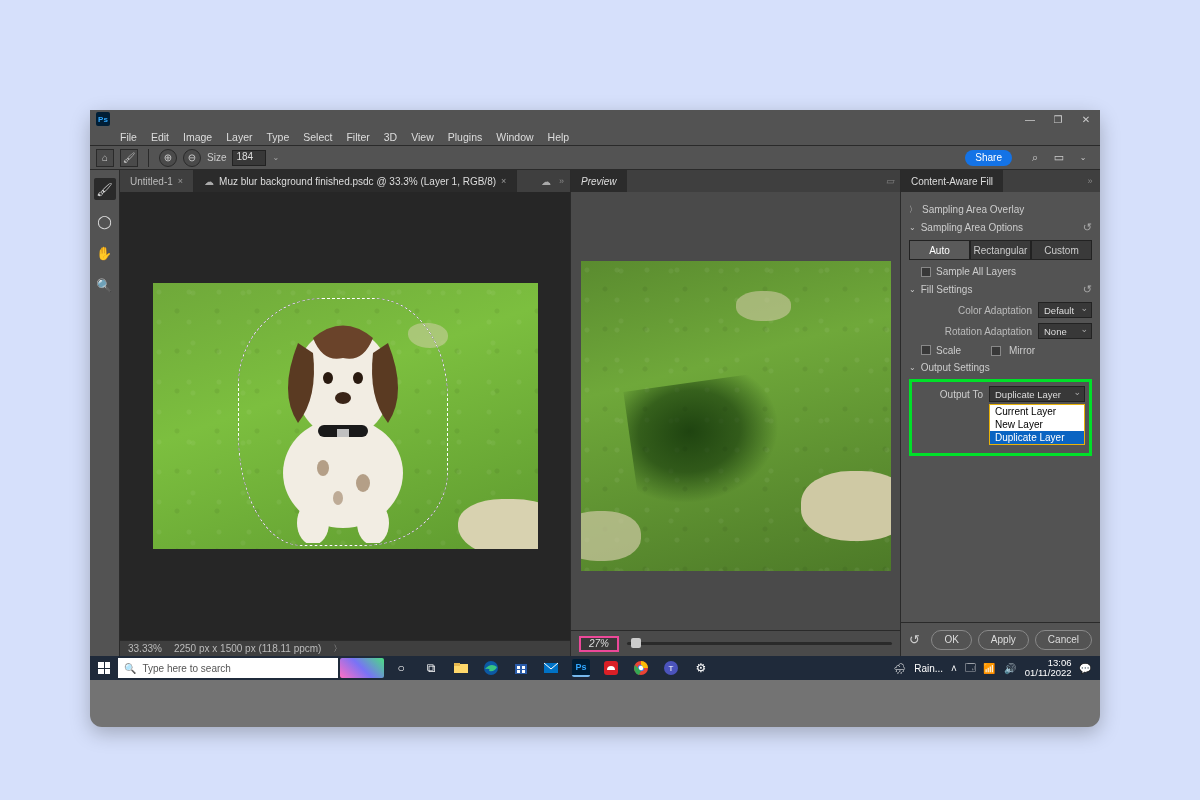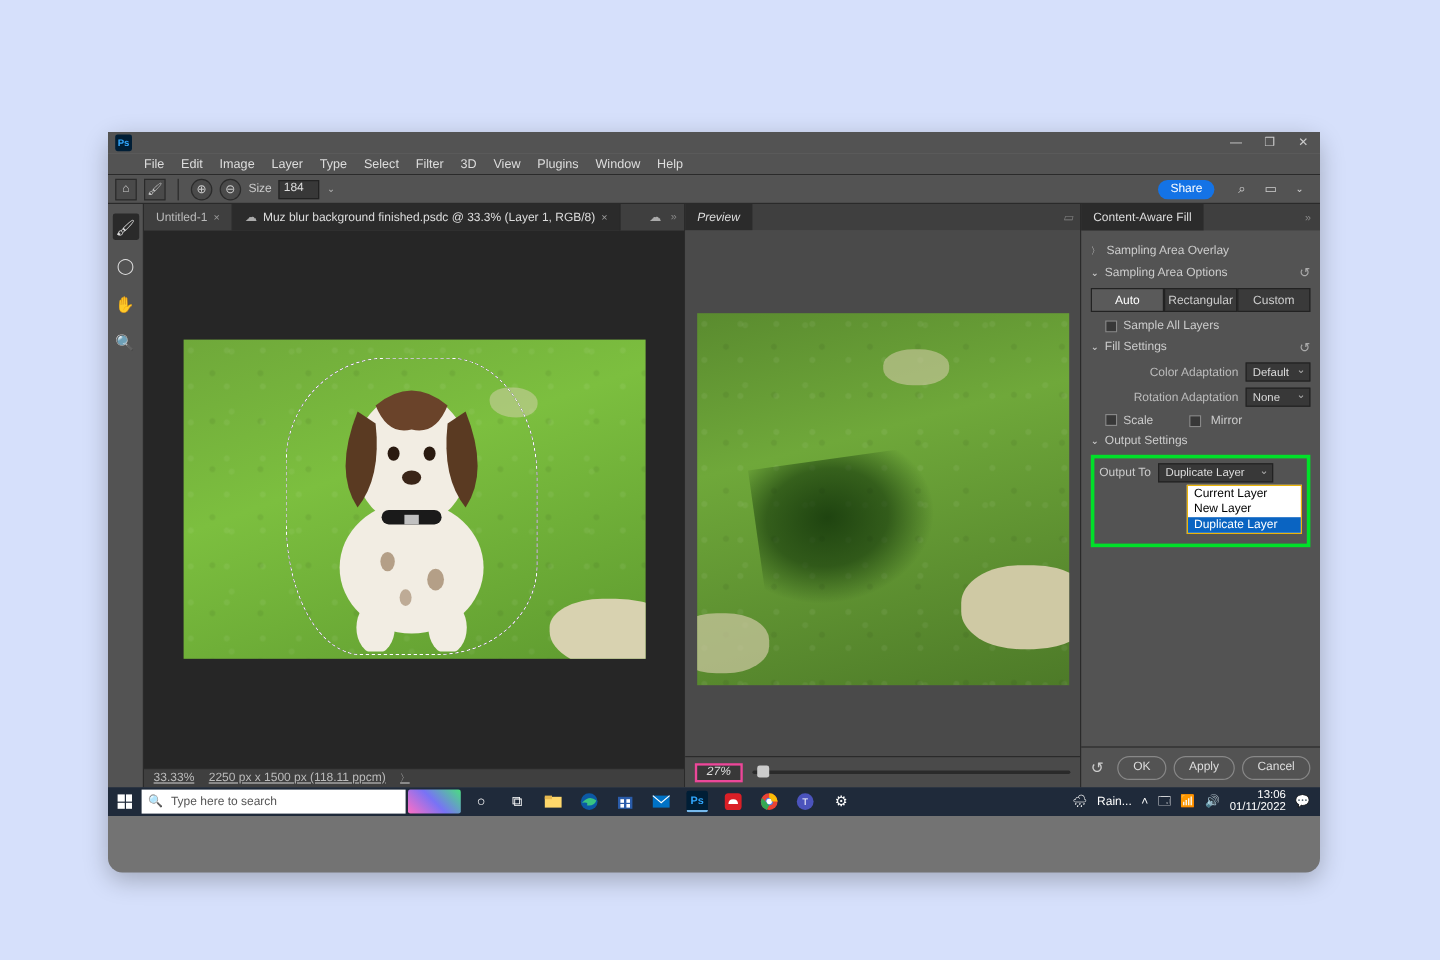--- a/index.html
+++ b/index.html
@@ -35,21 +35,21 @@
     radial-gradient(circle at 20% 30%, rgba(255,255,255,0.06) 0 2px, transparent 3px),
     radial-gradient(circle at 60% 70%, rgba(0,0,0,0.06) 0 2px, transparent 3px),
     radial-gradient(circle at 80% 20%, rgba(255,255,255,0.05) 0 2px, transparent 3px);
     background-size: 30px 30px, 40px 40px, 50px 50px; }
   .stone { position: absolute; background: #d8d2b0; border-radius: 40% 50% 45% 55%; }
   .stone.s1 { right: -30px; bottom: -10px; width: 110px; height: 60px; }
   .stone.s2 { right: 90px; top: 40px; width: 40px; height: 25px; opacity: 0.5; }
   .dog { position: absolute; left: 90px; top: 20px; width: 200px; height: 240px; }
   .dog svg { width: 100%; height: 100%; }
   .marquee { position: absolute; left: 85px; top: 15px; width: 210px; height: 248px; border: 1.5px dashed #000; outline: 1.5px dashed #fff; outline-offset: -1.5px; border-radius: 40% 35% 40% 30% / 35% 40% 30% 45%; }
-  .status-strip { height: 16px; background: #3f3f3f; display: flex; align-items: center; font-size: 10px; color: #bbb; padding-left: 8px; gap: 12px; border-top: 1px solid #2a2a2a; text-decoration: underline; }
+  .status-strip { height: 16px; background: #3f3f3f; display: flex; align-items: center; font-size: 10px; color: #bbb; padding-left: 8px; gap: 12px; border-top: 1px solid #2a2a2a; }
   .preview-col { width: 330px; display: flex; flex-direction: column; border-left: 1px solid #2a2a2a; font-style: italic; }
   .panel-tab { height: 22px; background: #3f3f3f; display: flex; align-items: center; }
   .panel-tab .lbl { background: #2b2b2b; height: 22px; padding: 0 10px; display: flex; align-items: center; font-size: 10px; color: #ddd; }
   .panel-tab .collapse { margin-left: auto; width: 20px; color: #888; font-size: 9px; text-align: center; }
   .preview-area { flex: 1; background: #4a4a4a; position: relative; display: flex; align-items: center; justify-content: center; }
   .preview-image { width: 310px; height: 310px; background: linear-gradient(165deg,#5a8b2f 0%,#6fa83a 35%,#4d7a28 100%); position: relative; overflow: hidden; margin-top: 10px; }
   .shadow-blob { position: absolute; left: 50px; top: 120px; width: 150px; height: 120px; background: radial-gradient(ellipse at 40% 40%, rgba(0,30,0,0.7) 0%, rgba(0,30,0,0.5) 40%, transparent 70%); transform: rotate(-8deg); }
   .preview-stone { position: absolute; background: #cfc9a4; border-radius: 45%; }
   .preview-stone.p1 { right: -20px; bottom: 30px; width: 110px; height: 70px; }
   .preview-stone.p2 { right: 100px; top: 30px; width: 55px; height: 30px; opacity: 0.6; }
@@ -66,21 +66,21 @@
   .seg-group { display: flex; margin: 6px 0; }
   .seg { flex: 1; height: 20px; background: #3a3a3a; border: 1px solid #222; display: flex; align-items: center; justify-content: center; font-size: 10px; color: #ccc; }
   .seg.active { background: #5a5a5a; color: #fff; }
   .check-row { display: flex; align-items: center; gap: 5px; margin: 6px 0; padding-left: 12px; }
   .checkbox { width: 10px; height: 10px; border: 1px solid #888; background: #383838; }
   .field-row { display: flex; align-items: center; gap: 6px; margin: 5px 0; justify-content: flex-end; }
   .field-row .lab { color: #bbb; }
   .dd { height: 16px; background: #383838; border: 1px solid #222; color: #ddd; font-size: 9.5px; padding: 0 14px 0 5px; display: flex; align-items: center; position: relative; min-width: 54px; }
   .dd::after { content: "⌄"; position: absolute; right: 3px; top: 0; font-size: 9px; color: #aaa; }
   .highlight-box { border: 3px solid #00e029; padding: 4px 4px 8px 4px; margin-top: 4px; }
-  .output-row { display: flex; align-items: center; gap: 6px; }
+  .output-row { display: flex; align-items: center; gap: 6px; justify-content: flex-end; }
   .dd.wide { min-width: 96px; }
   .dropdown-list { margin-top: 2px; margin-left: auto; width: 96px; border: 1px solid #eab308; background: #fff; color: #000; font-size: 10px; }
   .dropdown-list div { padding: 1px 5px; }
   .dropdown-list .sel { background: #0a64c2; color: #fff; }
   .caf-footer { height: 34px; display: flex; align-items: center; justify-content: flex-end; gap: 6px; padding: 0 8px; border-top: 1px solid #2a2a2a; }
   .caf-footer .reset-i { margin-right: auto; color: #ccc; font-size: 13px; }
   .pill-btn { height: 20px; border: 1px solid #888; border-radius: 10px; background: transparent; color: #ddd; font-size: 10px; padding: 0 12px; display: flex; align-items: center; }
   
   .taskbar { height: 24px; background: #1f2a3a; display: flex; align-items: center; color: #fff; font-size: 10px; position: relative; }
   .start-btn { width: 28px; height: 24px; display: flex; align-items: center; justify-content: center; }

